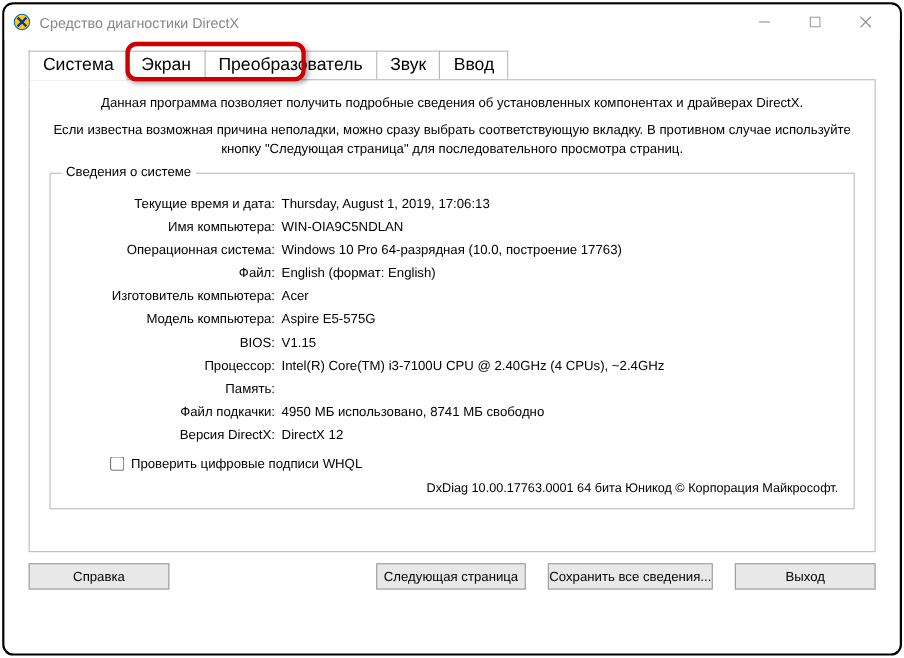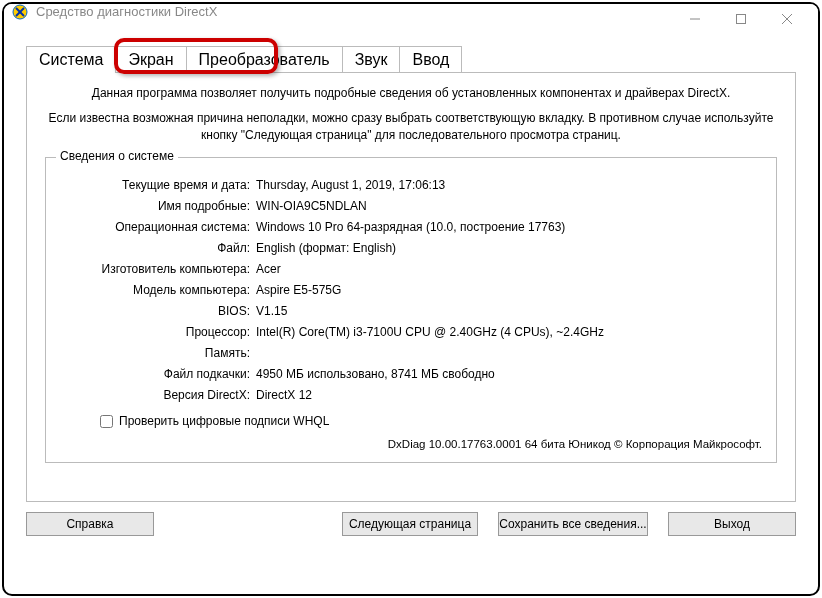--- a/index.html
+++ b/index.html
@@ -17,21 +17,21 @@
   width: 818px;
   height: 594px;
   margin: 2px;
   background: #fff;
   position: relative;
   overflow: hidden;
 }
 .titlebar {
   height: 32px;
   display: flex;
-  align-items: flex-start;
+  align-items: center;
   padding: 0 8px;
   background: #fff;
 }
 .titlebar-icon {
   width: 16px;
   height: 16px;
   margin-right: 8px;
   display: inline-flex;
   align-items: center;
   justify-content: center;
@@ -215,21 +215,21 @@
       </div>
 
       <div class="groupbox">
         <div class="groupbox-title">Сведения о системе</div>
 
         <div class="info-row">
           <div class="info-label">Текущие время и дата:</div>
           <div class="info-value">Thursday, August 1, 2019, 17:06:13</div>
         </div>
         <div class="info-row">
-          <div class="info-label">Имя подробные:</div>
+          <div class="info-label">Имя компьютера:</div>
           <div class="info-value">WIN-OIA9C5NDLAN</div>
         </div>
         <div class="info-row">
           <div class="info-label">Операционная система:</div>
           <div class="info-value">Windows 10 Pro 64-разрядная (10.0, построение 17763)</div>
         </div>
         <div class="info-row">
           <div class="info-label">Файл:</div>
           <div class="info-value">English (формат: English)</div>
         </div>

